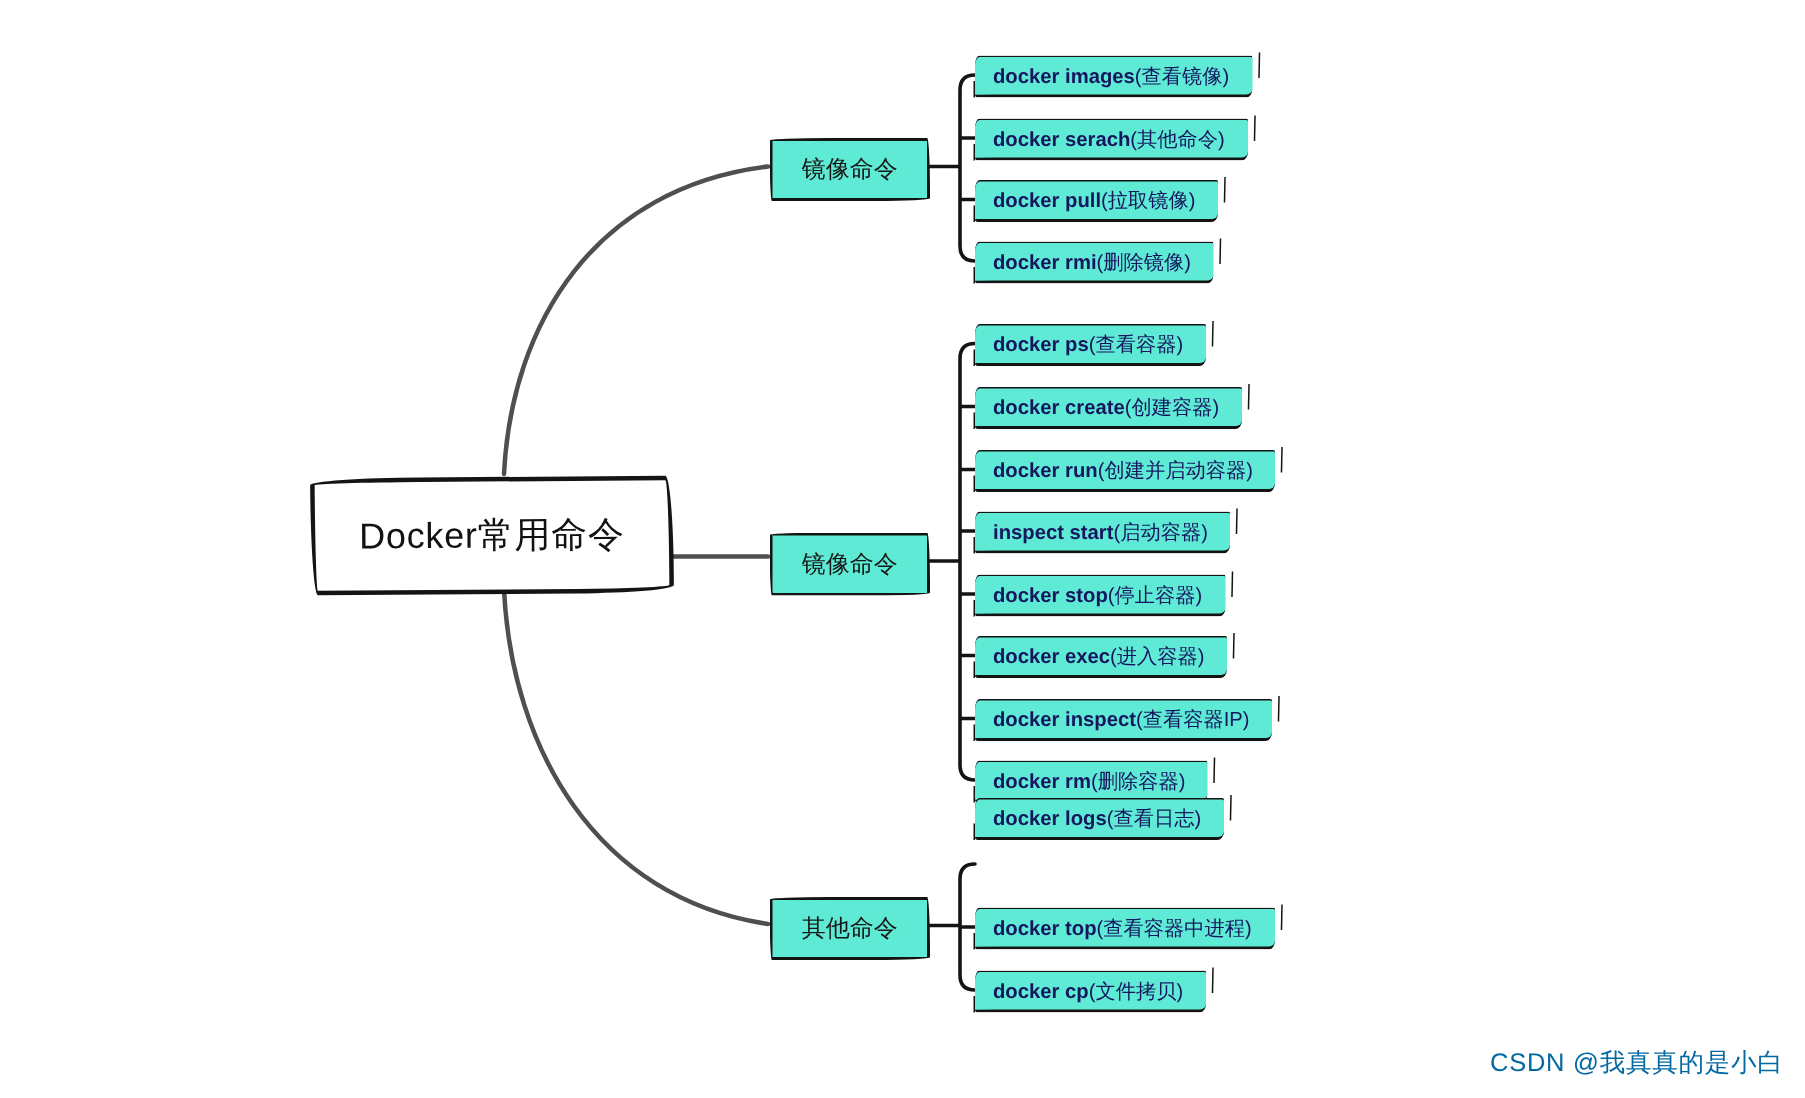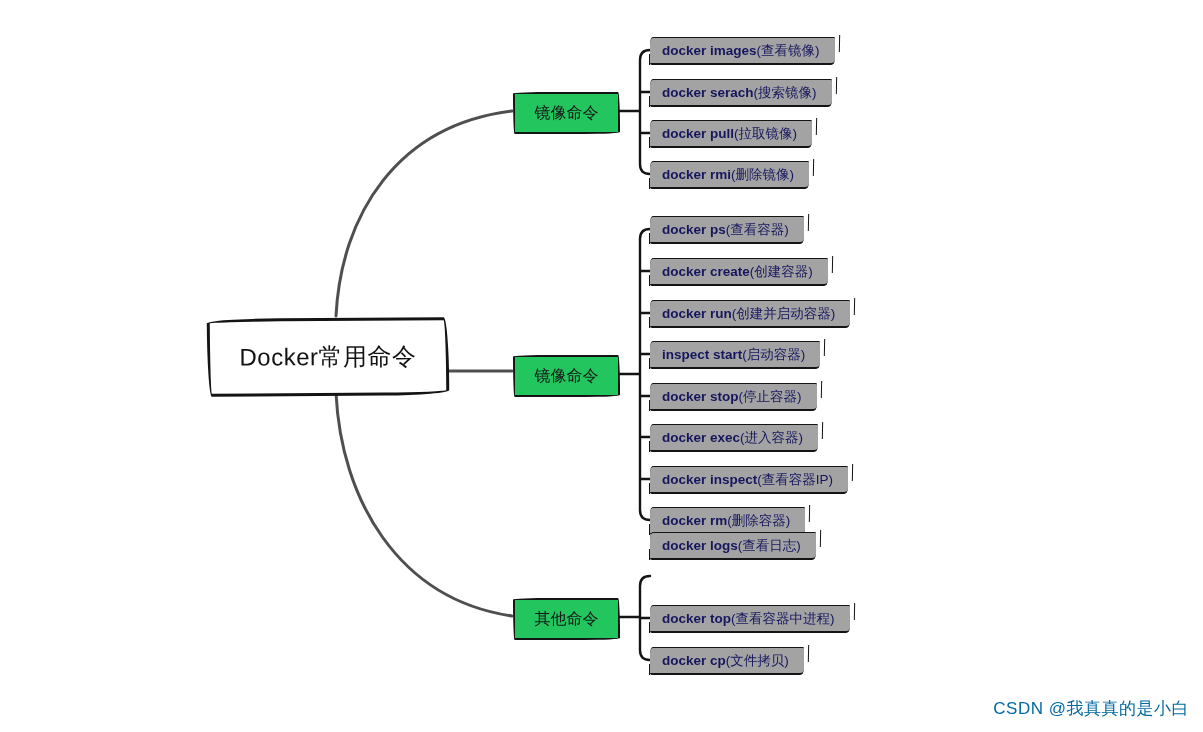--- a/index.html
+++ b/index.html
@@ -16,32 +16,32 @@
   .root-node{
     position:absolute;left:207px;top:318px;width:236px;height:72px;
     border:3px solid #141414;background:#fff;
     border-radius:255px 18px 225px 16px / 16px 225px 18px 255px;
     transform:rotate(-0.4deg);
     display:flex;align-items:center;justify-content:center;
     font-size:24px;color:#121212;letter-spacing:0.5px;
   }
   .branch-node{
     position:absolute;left:513px;width:103px;height:38px;
-    border:2.3px solid #141414;background:#22c55e;
+    border:2.3px solid #141414;background:#5eead4;
     border-radius:255px 12px 225px 10px / 10px 225px 12px 255px;
     display:flex;align-items:center;justify-content:center;
     font-size:16px;color:#161616;
   }
   .leaf-node{
     position:absolute;left:650px;
     padding:4px 15px 3px 12px;
     border-top:1.7px solid #141414;
     border-bottom:2.1px solid #141414;
     border-radius:3px 1px 4px 2px / 7px 2px 6px 2px;
-    background:#a3a3a3;white-space:nowrap;
+    background:#5eead4;white-space:nowrap;
     font-size:13.5px;line-height:18px;color:#16165e;
   }
   .leaf-node::after{ 
     content:"";position:absolute;right:-5px;top:-3px;height:68%;width:0;
     border-right:1.7px solid #141414;transform:rotate(1.2deg);
   }
   .leaf-node::before{ 
     content:"";position:absolute;left:-1px;bottom:-2px;height:46%;width:0;
     border-left:1.7px solid #141414;
   }
@@ -85,21 +85,21 @@
     <span>镜像命令</span>
   </div>
   <div class="branch-node" style="top:598px;">
     <span>其他命令</span>
   </div>
 
   <div class="leaf-node" style="top:37px;">
     <span class="cmd">docker images</span><span class="note">(查看镜像)</span>
   </div>
   <div class="leaf-node" style="top:79px;">
-    <span class="cmd">docker serach</span><span class="note">(搜索镜像)</span>
+    <span class="cmd">docker serach</span><span class="note">(其他命令)</span>
   </div>
   <div class="leaf-node" style="top:120px;">
     <span class="cmd">docker pull</span><span class="note">(拉取镜像)</span>
   </div>
   <div class="leaf-node" style="top:161px;">
     <span class="cmd">docker rmi</span><span class="note">(删除镜像)</span>
   </div>
 
   <div class="leaf-node" style="top:258px;">
     <span class="cmd">docker create</span><span class="note">(创建容器)</span>

